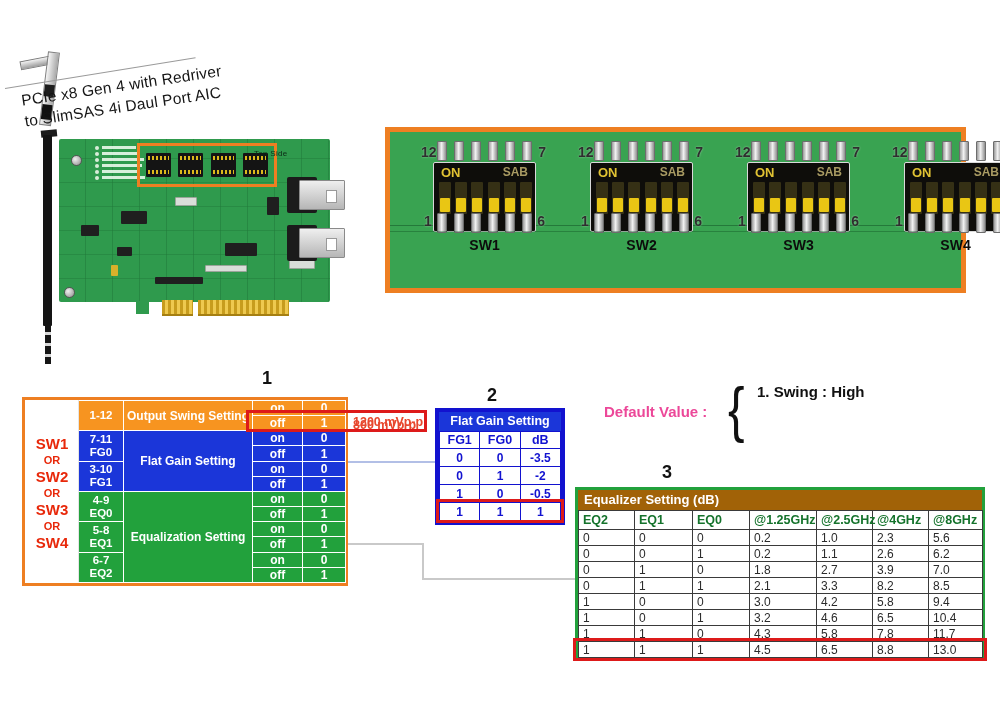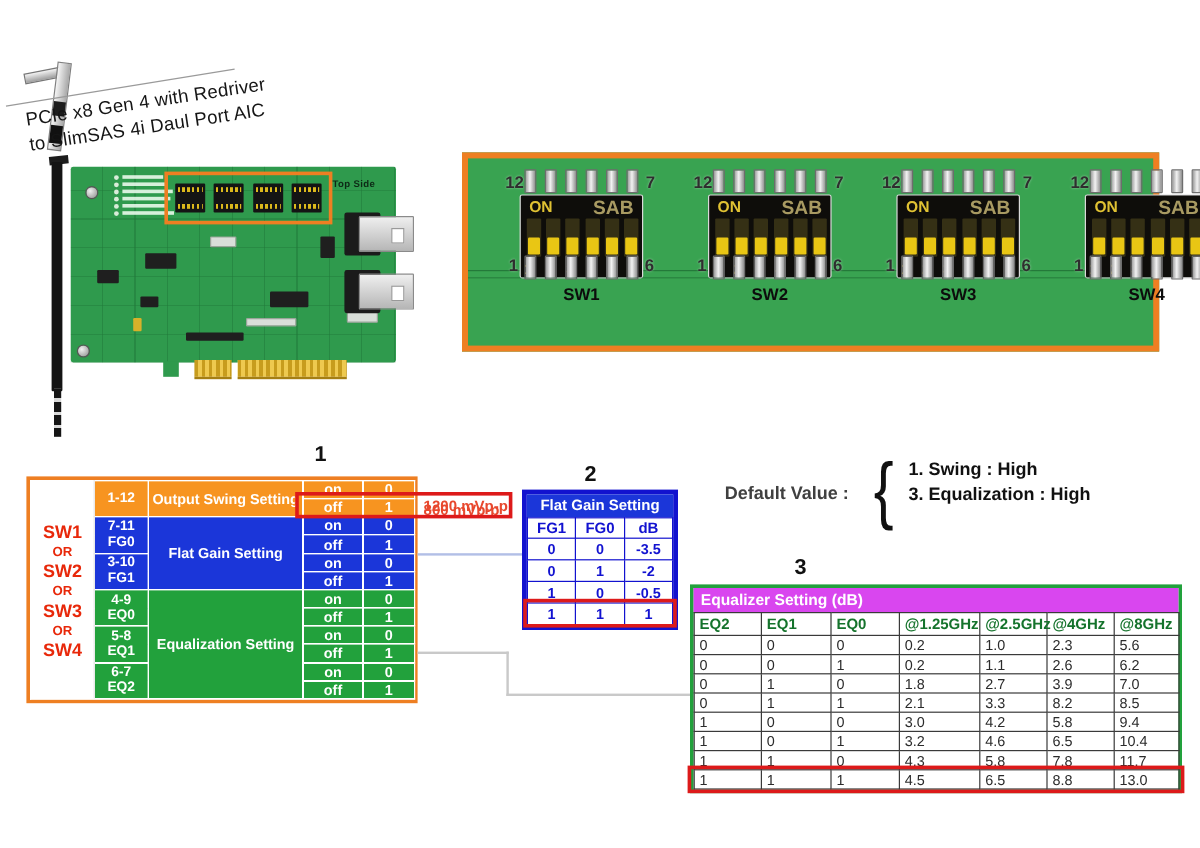--- a/index.html
+++ b/index.html
@@ -52,21 +52,21 @@
   .sc1 { left:12px; top:16px; } .sc2 { left:5px; top:148px; }
   .chip { position:absolute; background:#1f1f1f; border-radius:1px; }
   .chip.light { background:#d9ded9; border:1px solid #9aa59a; }
   .chip.cap { background:#d8b12a; }
   .dip-highlight { position:absolute; left:78px; top:4px; width:140px; height:44px;
                    border:3px solid #ee7f22; display:flex; align-items:center; justify-content:space-around; padding:0 2px; }
   .mini-dip { display:block; width:25px; height:24px; background:#141414; border-radius:1px; position:relative; }
   .mini-dip::before, .mini-dip::after { content:""; position:absolute; left:2px; right:2px; height:4px;
         background:repeating-linear-gradient(90deg,#dcb91c 0 2px,transparent 2px 4px); }
   .mini-dip::before { top:3px; } .mini-dip::after { bottom:3px; }
-  .top-side { position:absolute; left:218px; top:10px; font-size:8px; font-weight:bold; color:#0d2a16; letter-spacing:.3px; }
+  .top-side { position:absolute; left:195px; top:10px; font-size:8px; font-weight:normal; color:#0d2a16; letter-spacing:.3px; }
   .sas { position:absolute; left:244px; width:30px; height:36px; background:#1b1b1b; border-radius:2px; }
   .sas1 { top:49px; } .sas2 { top:97px; }
   .sas .sas-metal { position:absolute; left:12px; top:3px; width:46px; height:30px;
         background:linear-gradient(180deg,#efefef,#b6b6b6); border:1px solid #8a8a8a; border-radius:1px; }
   .sas .sas-metal::after { content:""; position:absolute; right:7px; top:9px; width:9px; height:11px; background:#fff; border:1px solid #999; }
 
   
   .dip-panel { position:absolute; left:385px; top:127px; width:581px; height:166px;
                border:5px solid #ee7f22; background:#39a351; }
   .dip-panel::before { content:""; position:absolute; left:0; right:0; top:93px; height:1px; background:rgba(10,70,30,.45); }
@@ -76,21 +76,21 @@
   .pn { position:absolute; font-size:14px; font-weight:bold; color:#2e2e2e; text-shadow:0 0 2px rgba(255,255,255,.5); }
   .pn.tl { left:0; top:3px; } .pn.tr { right:2px; top:3px; }
   .pn.bl { left:3px; top:72px; } .pn.br { right:3px; top:72px; }
   .pin-row { position:absolute; left:12px; width:103px; display:flex; justify-content:space-between; padding:0 4px; }
   .pin-row.top { top:0; height:22px; } .pin-row.bottom { top:70px; height:22px; padding-top:2px; }
   .pin-row i { display:block; width:10px; height:20px;
         background:linear-gradient(90deg,#9c9c9c,#f2f2f2 45%,#8f8f8f); border:1px solid #6d6d6d; border-radius:1px; }
   .dip-body { position:absolute; left:12px; top:21px; width:103px; height:70px; background:#0e0d0a;
               border:1px solid #d9d9d9; border-radius:2px; }
   .on-lbl { position:absolute; left:7px; top:2px; font-size:13px; font-weight:bold; color:#e0c233; }
-  .sab-lbl { position:absolute; right:7px; top:2px; font-size:16px; font-weight:bold; color:#a89a62; }
+  .sab-lbl { position:absolute; right:7px; top:2px; font-size:12px; font-weight:bold; color:#a89a62; }
   .slots { position:absolute; left:5px; top:19px; width:93px; display:flex; justify-content:space-between; }
   .slots .slot { display:block; width:12px; height:32px; background:#353015; position:relative; border-radius:1px; }
   .slots .slider { position:absolute; left:1px; right:1px; bottom:2px; height:14px; background:#e9c614; border-radius:1px; }
   .nums { position:absolute; left:0; right:0; bottom:0; text-align:center; font-size:12.5px; font-weight:bold;
           color:#e9c623; word-spacing:5px; letter-spacing:1px; }
   .sw-name { position:absolute; left:0; right:0; top:96px; text-align:center; font-size:14px; font-weight:bold; color:#0c0c0c; }
 
   
   .callout { position:absolute; font-size:18px; font-weight:bold; color:#111; }
   .co1 { left:262px; top:368px; } .co2 { left:487px; top:385px; } .co3 { left:662px; top:462px; }
@@ -126,29 +126,29 @@
 
   
   .fg-wrap { position:absolute; left:435px; top:408px; width:130px; border:4px solid #1212cf; background:#fff; }
   .fg-title { background:#1b36d9; color:#fff; font-weight:bold; font-size:12.5px; text-align:center;
               height:19px; line-height:19px; }
   .fg-table { width:100%; border-collapse:collapse; table-layout:fixed; }
   .fg-table th { color:#1212d0; font-weight:bold; font-size:12.5px; height:17px; border:1px solid #1212cf; }
   .fg-table td { color:#1212d0; font-weight:bold; font-size:12px; height:18px; text-align:center; border:1px solid #1212cf; }
 
   
-  .dv-label { position:absolute; left:604px; top:403px; font-size:15px; font-weight:bold; color:#404040; }
+  .dv-label { position:absolute; left:604px; top:403px; font-size:15px; font-weight:bold; color:#ec4899; }
   .dv-brace { position:absolute; left:726px; top:374px; font-size:62px; line-height:70px; font-weight:normal;
               color:#111; transform:scaleX(.8); }
   .dv-items { position:absolute; left:757px; top:381px; }
   .dv-items div { font-size:15px; font-weight:bold; color:#111; line-height:21px; white-space:nowrap; }
 
   
   .eq-wrap { position:absolute; left:575px; top:487px; width:410px; border:3px solid #22a13c; background:#fff; }
-  .eq-title { background:#d946ef; color:#fff; font-weight:bold; font-size:13px; height:20px; line-height:20px; padding-left:6px; }
+  .eq-title { background:#a16207; color:#fff; font-weight:bold; font-size:13px; height:20px; line-height:20px; padding-left:6px; }
   .eq-table { width:100%; border-collapse:collapse; table-layout:fixed; }
   .eq-table th { color:#15732c; font-weight:bold; font-size:12.5px; text-align:left; padding-left:4px;
                  height:19px; border:1px solid #3a3a3a; }
   .eq-table td { color:#2b2b2b; font-size:12px; text-align:left; padding-left:4px; height:16px; border:1px solid #3a3a3a; }
 </style>
 </head>
 <body>
 
 <div class="screen">
 
@@ -554,21 +554,20 @@
           </tr>
         </tbody>
     </table>
   </div>
 
   <div class="dv-label">Default Value :</div>
   <div class="dv-brace">{</div>
   <div class="dv-items">
 
   <div>1. Swing : High</div>
-      <div>3. Equalization : High</div>
     </div>
 
   <div class="eq-wrap">
     <div class="eq-title">Equalizer Setting (dB)</div>
     <table class="eq-table">
       <colgroup>
           <col style="width:56px">
           <col style="width:58px">
           <col style="width:57px">
           <col style="width:67px">

